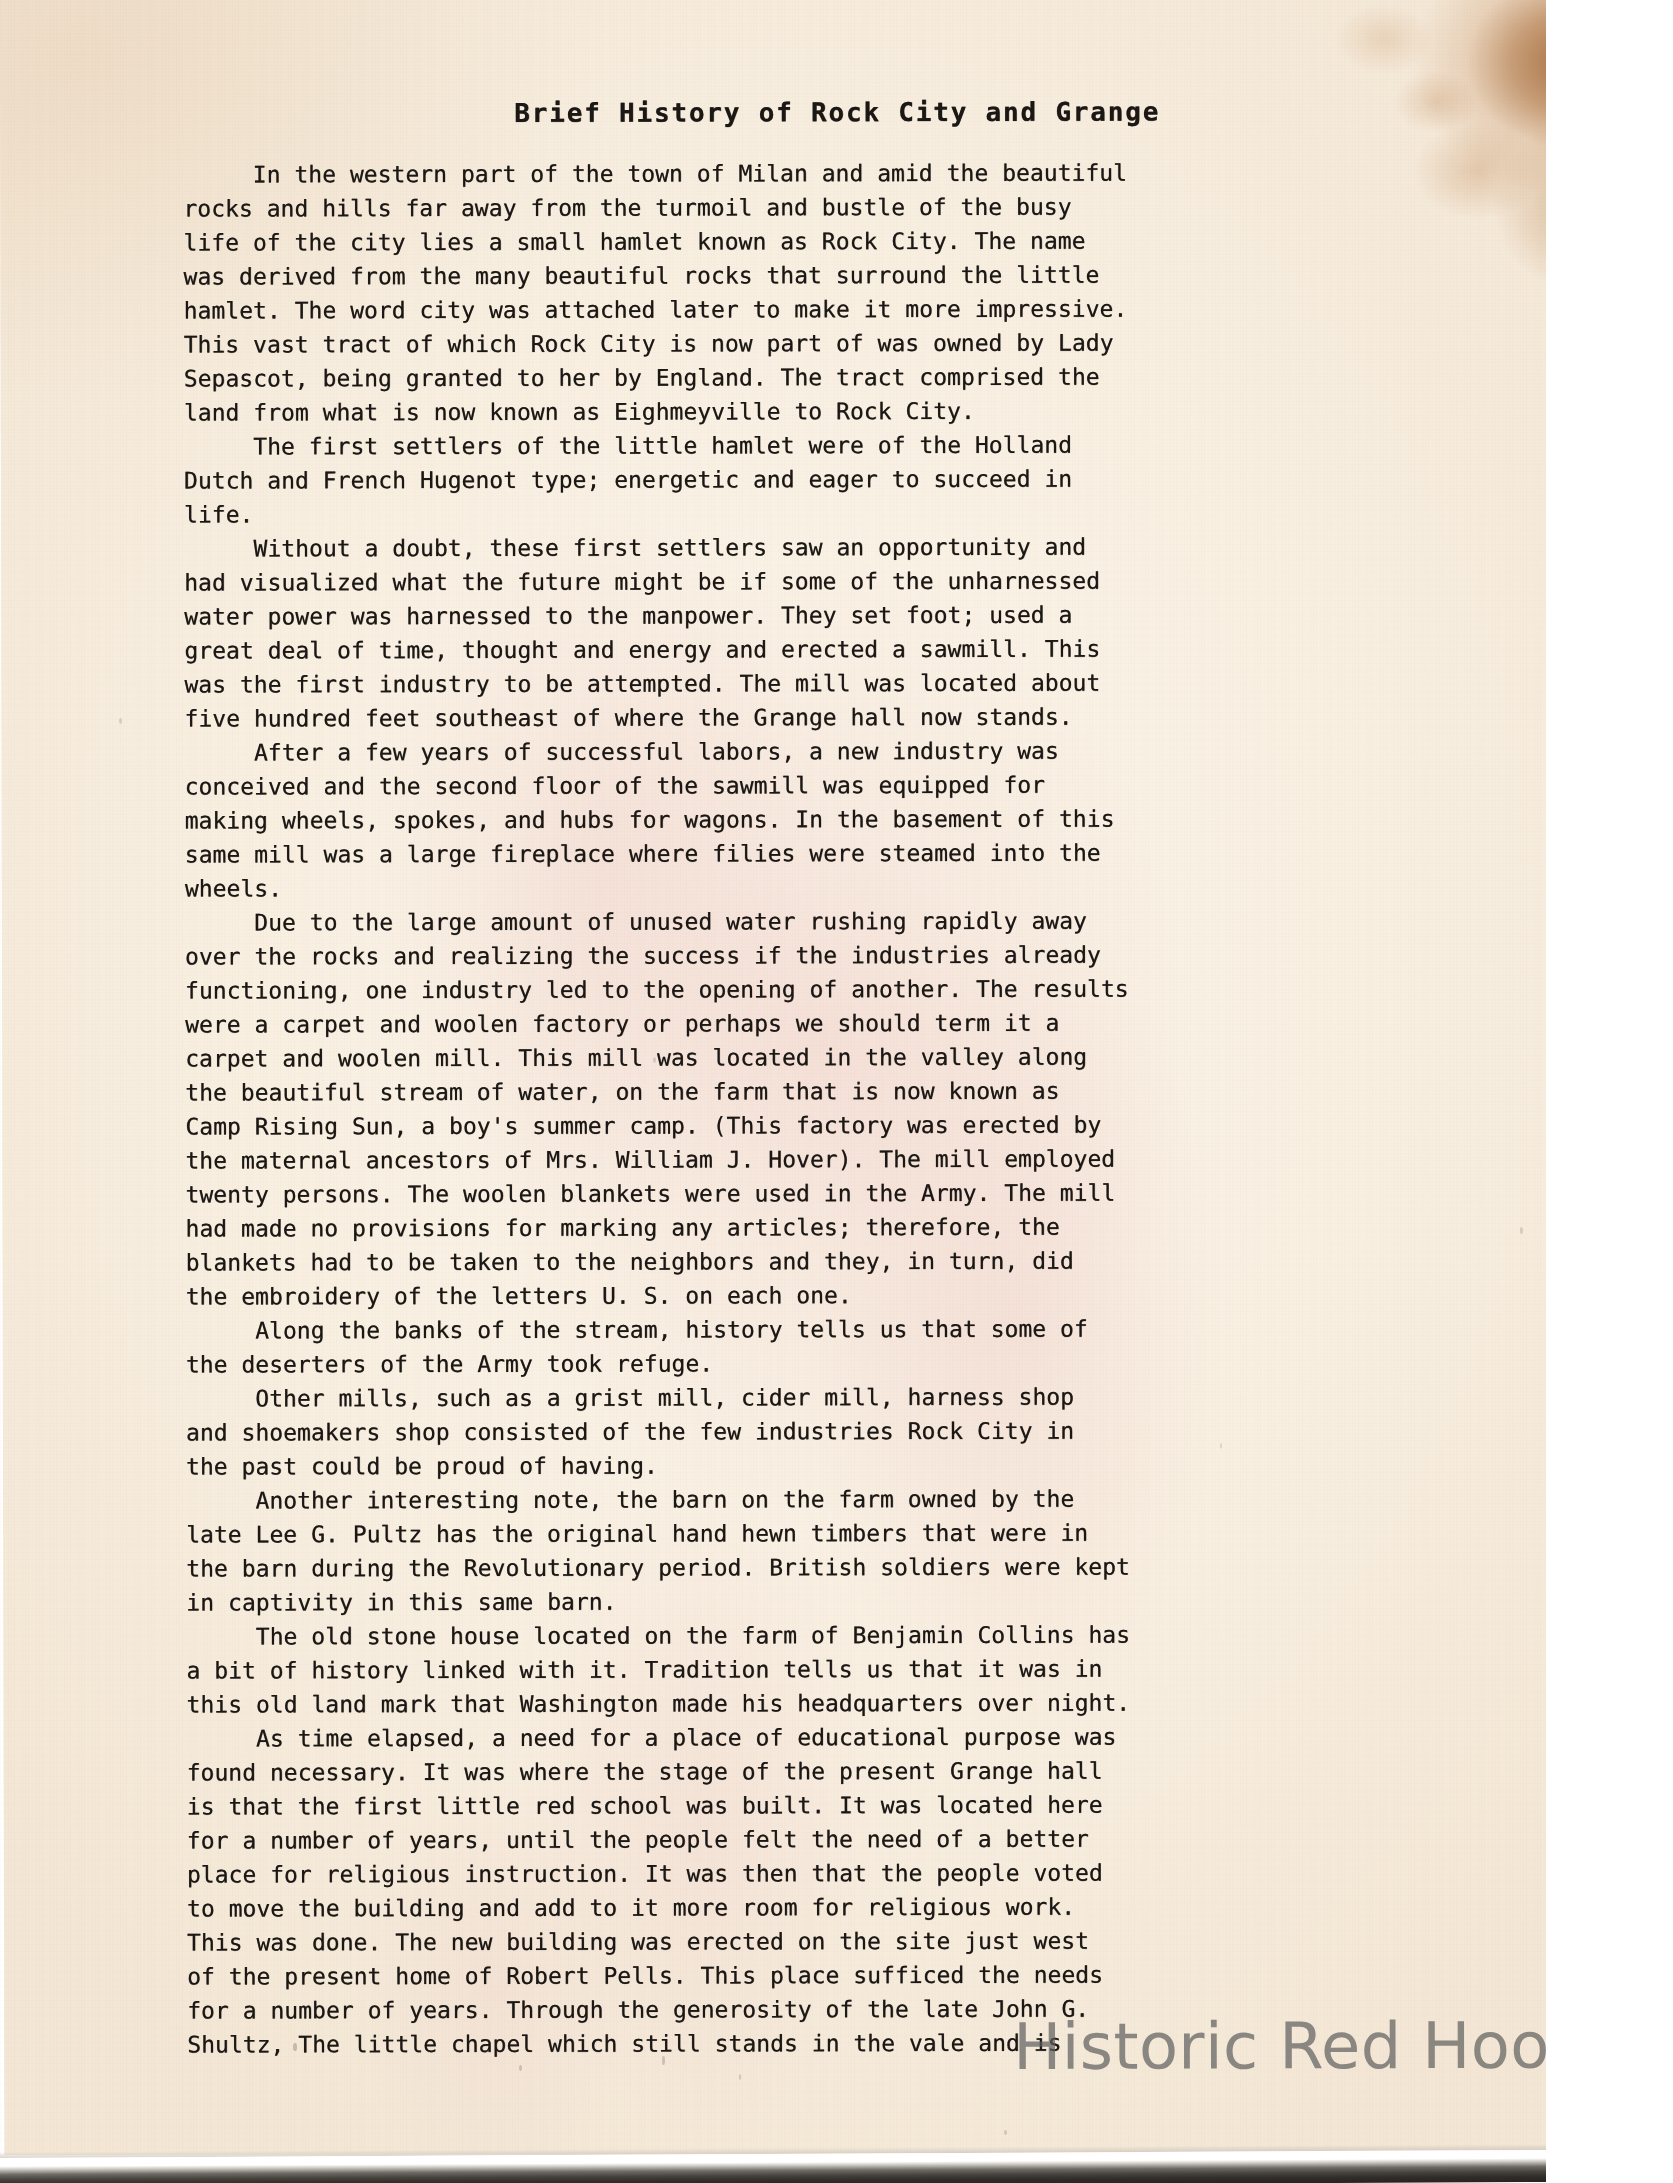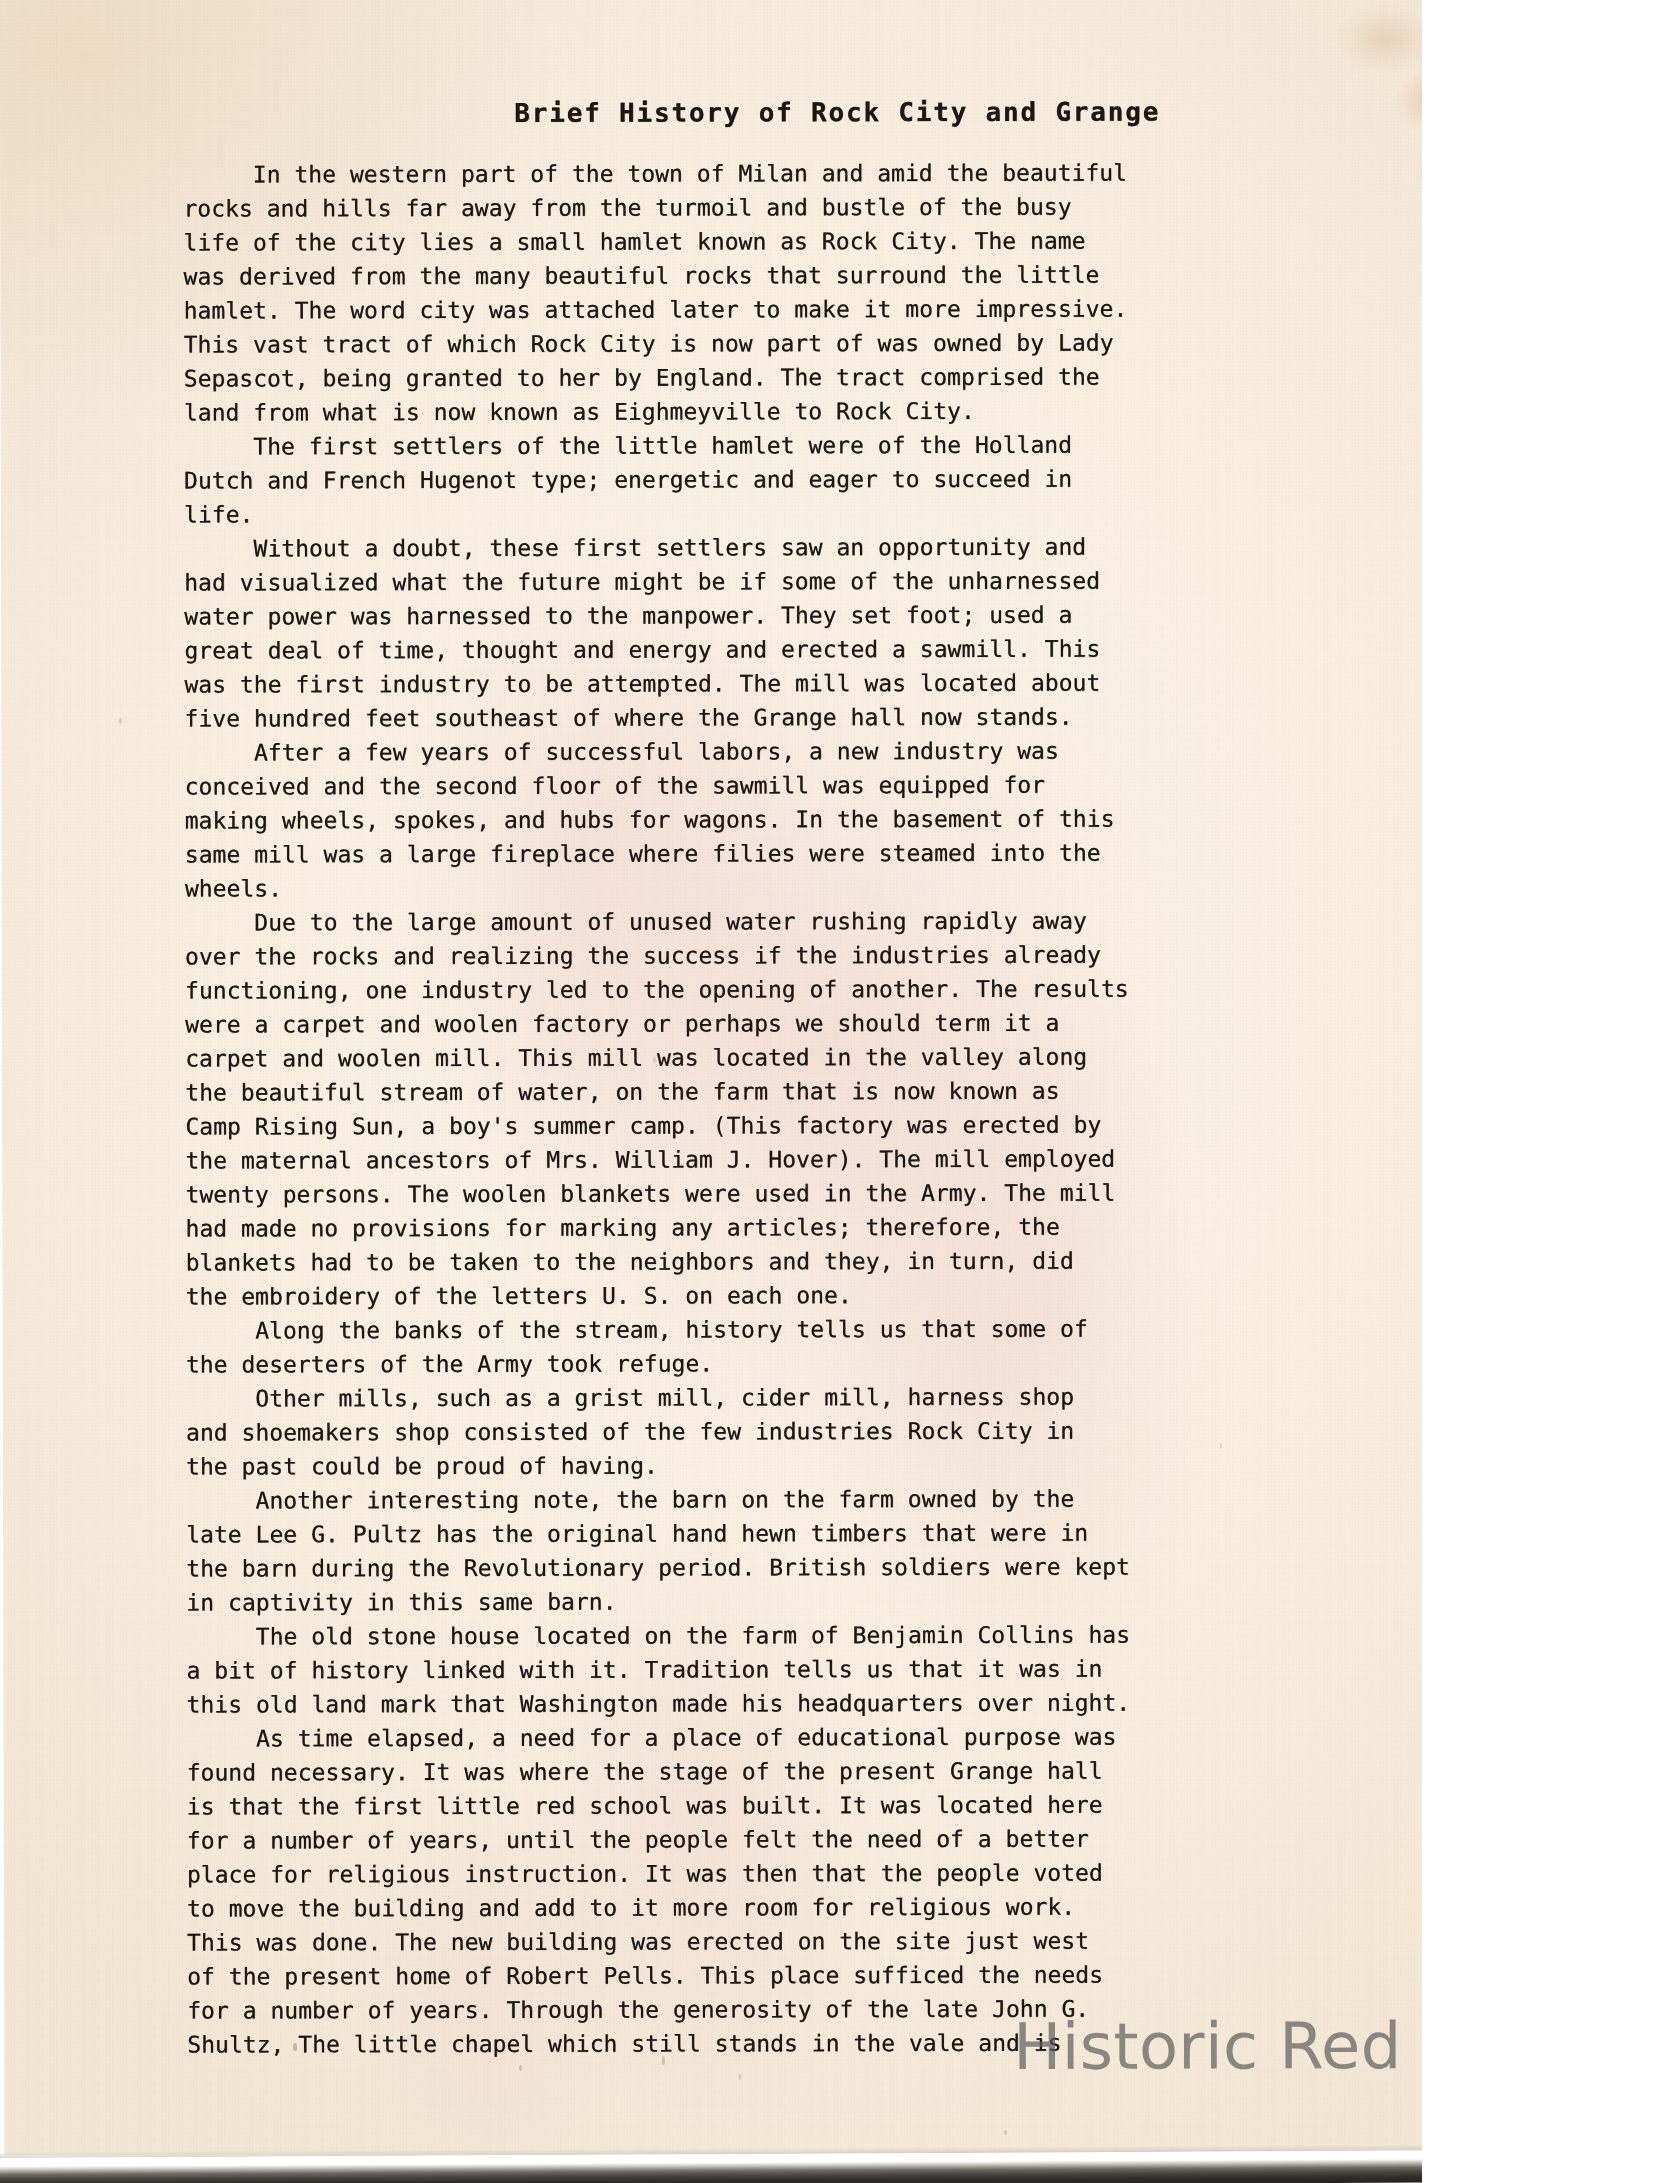--- a/index.html
+++ b/index.html
@@ -3,21 +3,21 @@
 <meta charset="utf-8">
 <style>
   html, body {
     margin: 0;
     padding: 0;
     background: #ffffff;
   }
 
   #page {
     position: relative;
-    width: 1422px;
+    width: 1546px;
     height: 2183px;
     overflow: hidden;
     background: #ffffff;
     font-family: "DejaVu Sans Mono", "Liberation Mono", monospace;
   }
 
   
   #paper {
     position: absolute;
     left: 0;

